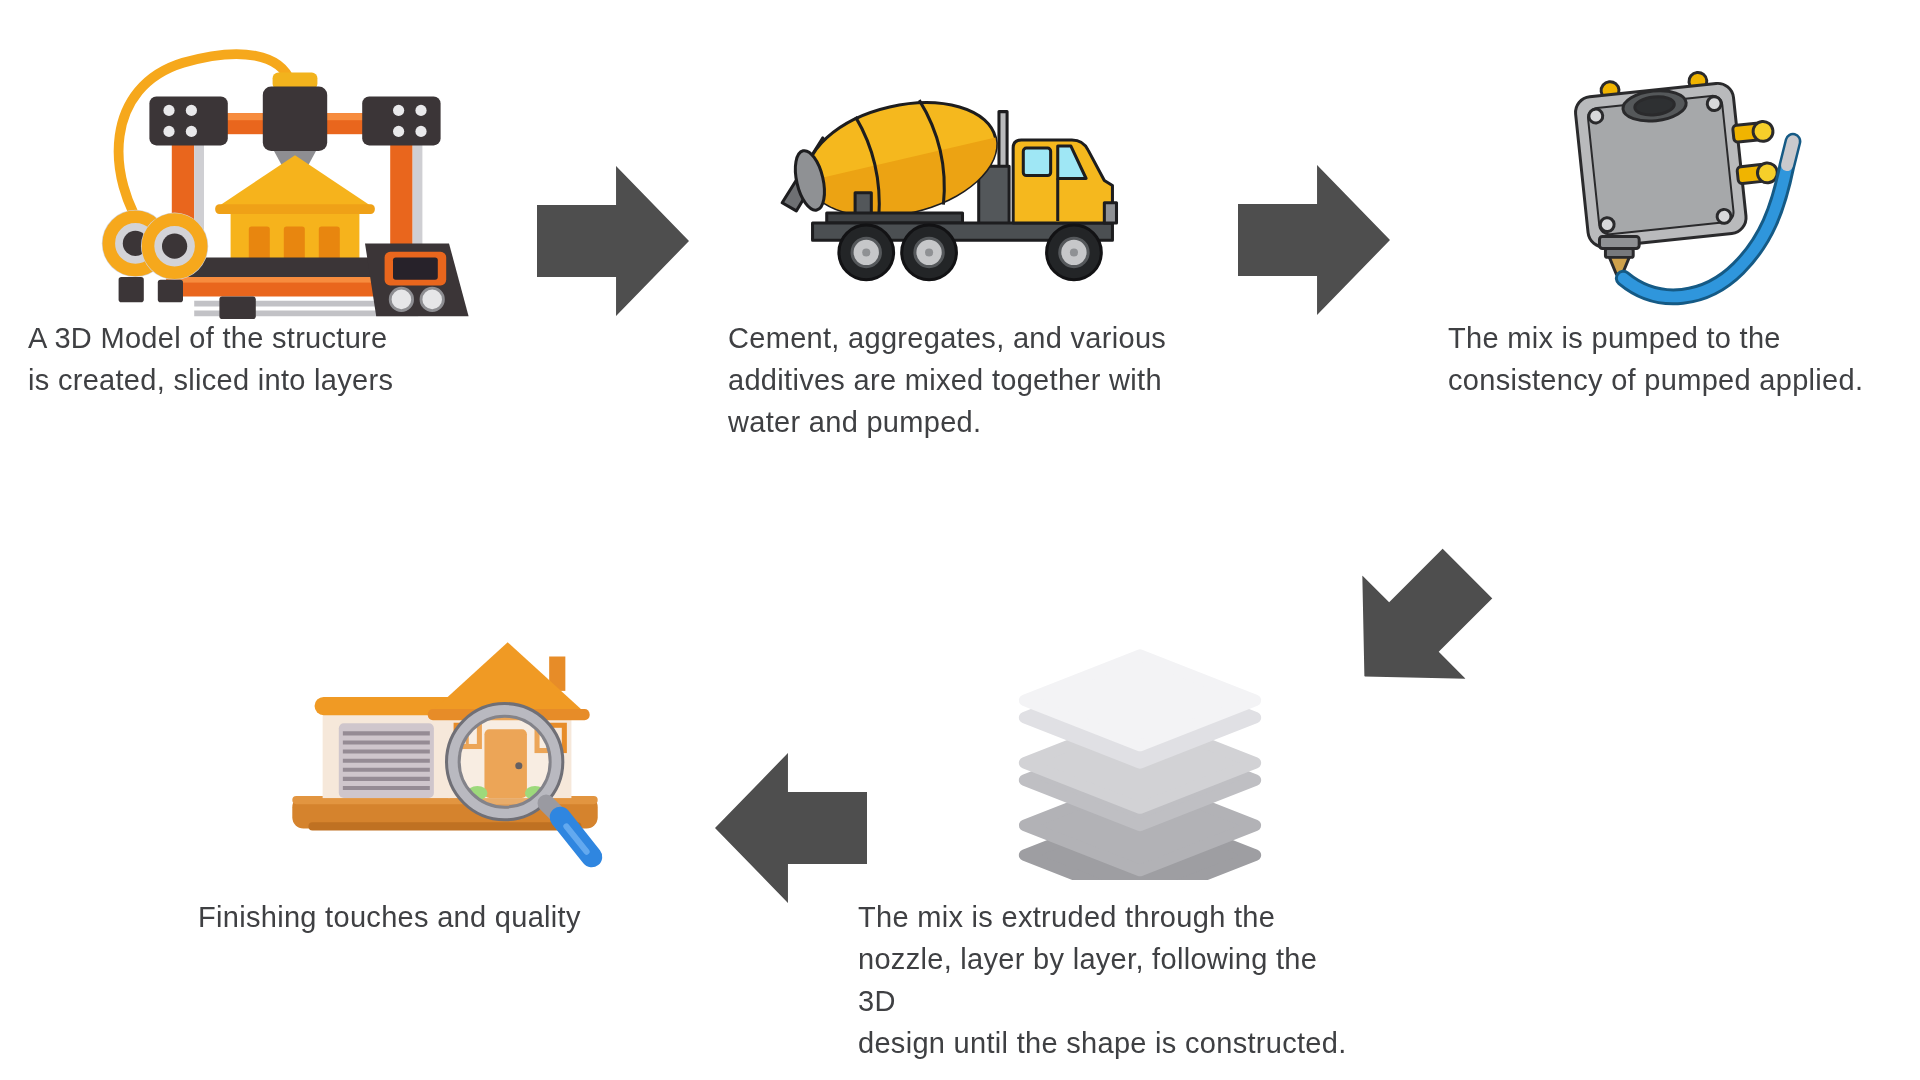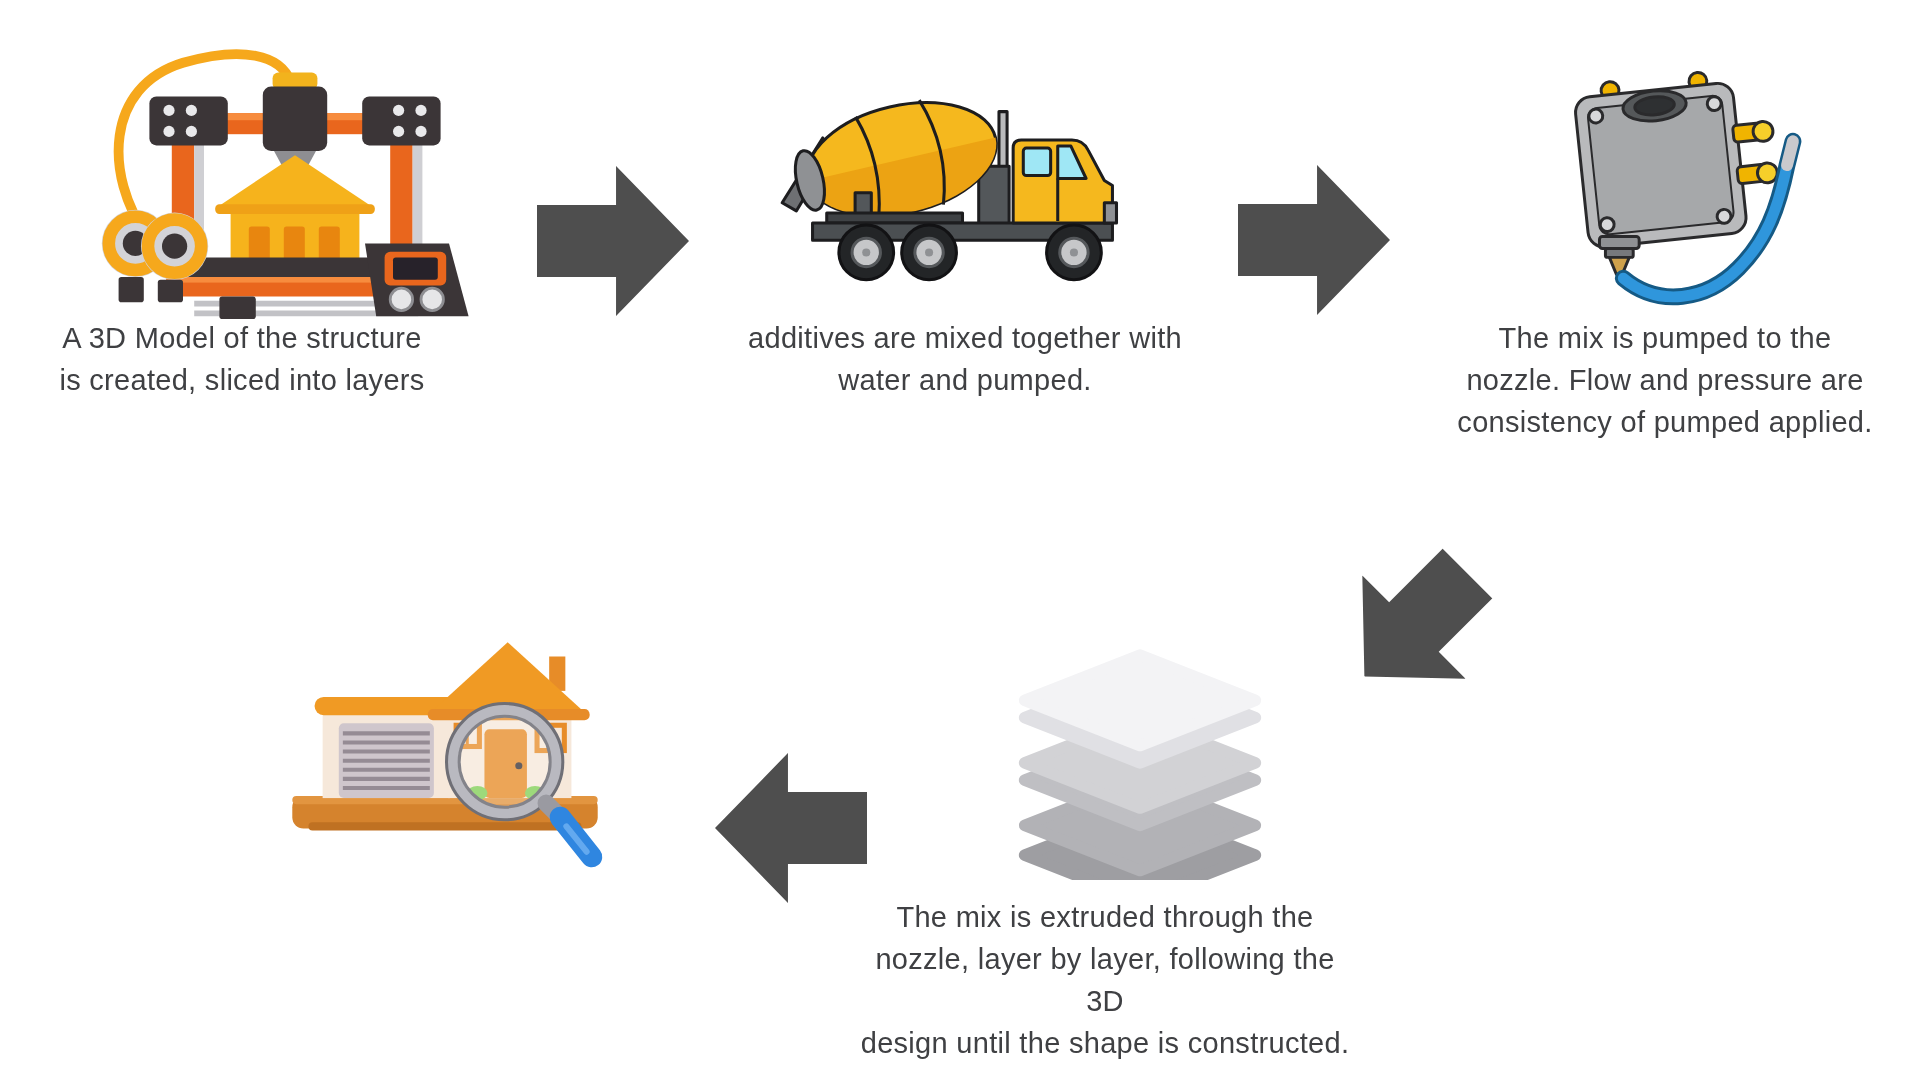--- a/index.html
+++ b/index.html
@@ -3,21 +3,21 @@
 <meta charset="utf-8">
 <style>
   html,body{margin:0;padding:0;}
   body{
     width:1920px;height:1080px;background:#ffffff;position:relative;overflow:hidden;
     font-family:"Liberation Sans","DejaVu Sans",sans-serif;
   }
   .icon-box{position:absolute;margin:0;padding:0;}
   .icon-box svg{width:100%;height:100%;display:block;}
   .caption{
-    position:absolute;text-align:center;
+    position:absolute;
     font-size:29px;line-height:42px;font-weight:300;
     color:var(--text,#3f4043);letter-spacing:.3px;
   }
   .arrow{position:absolute;background:var(--arrow,#4e4e4e);}
   .arrow.right{clip-path:polygon(0 26%,52% 26%,52% 0,100% 50%,52% 100%,52% 74%,0 74%);}
   .arrow.left{clip-path:polygon(100% 26%,48% 26%,48% 0,0 50%,48% 100%,48% 74%,100% 74%);}
   .arrow.diag{clip-path:polygon(0 26%,52% 26%,52% 0,100% 50%,52% 100%,52% 74%,0 74%);transform:rotate(135deg);}
 
   .s1-icon{left:85px;top:38px;width:420px;height:282px;}
   .s2-icon{left:770px;top:52px;width:385px;height:255px;}
@@ -129,20 +129,21 @@
       <circle cx="157" cy="197" r="27" fill="#232527" stroke="#121214" stroke-width="3"></circle>
       <circle cx="157" cy="197" r="14" fill="#c6c7c9" stroke="#55585b" stroke-width="3"></circle>
       <circle cx="157" cy="197" r="4" fill="#8f9194"></circle>
       <circle cx="300" cy="197" r="27" fill="#232527" stroke="#121214" stroke-width="3"></circle>
       <circle cx="300" cy="197" r="14" fill="#c6c7c9" stroke="#55585b" stroke-width="3"></circle>
       <circle cx="300" cy="197" r="4" fill="#8f9194"></circle>
     </g>
   </svg>
 </figure>
 <div class="caption c2">
+  <div>Cement, aggregates, and various</div>
   <div>additives are mixed together with</div>
   <div>water and pumped.</div>
 </div>
 
 <div class="arrow right a2"></div>
 
 <figure class="icon-box s3-icon">
   <svg viewBox="0 0 300 260">
     <g stroke="#2a2a2c" stroke-width="3" stroke-linejoin="round">
       <g transform="rotate(-6 150 120)">
@@ -165,21 +166,20 @@
       <rect x="94" y="202" width="28" height="9" rx="2" fill="#77797c"></rect>
       <polygon points="98,211 118,211 111,228 105,228" fill="#cfa14b"></polygon>
     </g>
     <path d="M112,232 C148,262 196,254 228,222 C256,194 268,162 277,118 L283,94" fill="none" stroke="#155a85" stroke-width="17" stroke-linecap="round"></path>
     <path d="M112,232 C148,262 196,254 228,222 C256,194 268,162 277,118" fill="none" stroke="#2f96dc" stroke-width="11" stroke-linecap="round"></path>
     <path d="M277,118 L283,94" fill="none" stroke="#c9c9cd" stroke-width="12" stroke-linecap="round"></path>
   </svg>
 </figure>
 <div class="caption c3">
   <div>The mix is pumped to the</div>
-  <div>nozzle. Flow and pressure are</div>
   <div>consistency of pumped applied.</div>
 </div>
 
 <div class="arrow diag a3"></div>
 
 <figure class="icon-box s4-icon">
   <svg viewBox="0 0 260 240">
     <g stroke-linejoin="round">
       <polygon points="130,173 250,220 130,267 10,220" fill="#9e9ea2" stroke="#9e9ea2" stroke-width="12"></polygon>
       <polygon points="130,155 250,202 130,249 10,202" fill="#b2b2b6" stroke="#b2b2b6" stroke-width="12" transform="translate(0,-13)"></polygon>
@@ -232,13 +232,14 @@
     <circle cx="224" cy="148" r="57" fill="rgba(255,255,255,0.22)"></circle>
     <circle cx="224" cy="148" r="57" fill="none" stroke="#6f6f76" stroke-width="4"></circle>
     <circle cx="224" cy="148" r="51" fill="none" stroke="#b9b9c0" stroke-width="10"></circle>
     <circle cx="224" cy="148" r="45" fill="none" stroke="#83838a" stroke-width="3"></circle>
     <line x1="265" y1="189" x2="277" y2="201" stroke="#9a9aa1" stroke-width="17" stroke-linecap="round"></line>
     <line x1="279" y1="203" x2="310" y2="242" stroke="#2f86e0" stroke-width="21" stroke-linecap="round"></line>
     <line x1="285" y1="212" x2="305" y2="237" stroke="#63a9ef" stroke-width="6" stroke-linecap="round"></line>
   </svg>
 </figure>
 <div class="caption c5">
+  <div>Finishing touches and quality</div>
 </div>
 
 </body></html>

